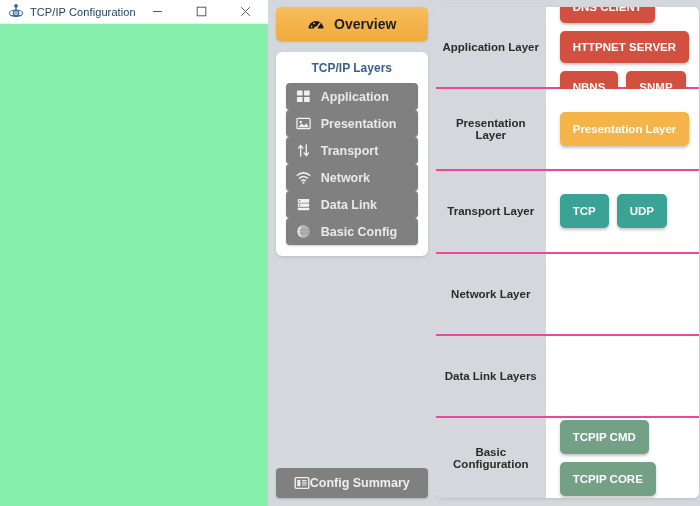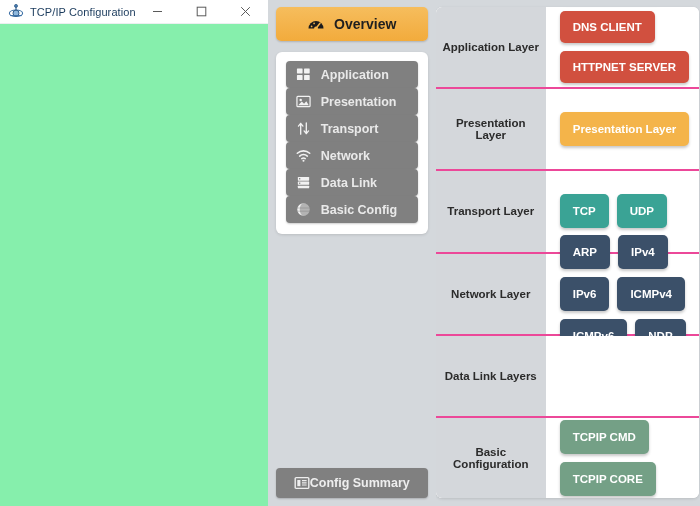--- a/index.html
+++ b/index.html
@@ -235,20 +235,21 @@
           <path d="M1.5 13.5 A7.5 7.5 0 0 1 16.5 13.5 Z" fill="#1c1c1c"></path>
           <circle cx="9" cy="13.5" r="1.9" fill="#f4b44a"></circle>
           <path d="M9 13.5 L13 8.2" stroke="#f4b44a" stroke-width="1.5" stroke-linecap="round"></path>
           <circle cx="4.6" cy="11.4" r="0.85" fill="#f4b44a"></circle>
           <circle cx="7.1" cy="8.4" r="0.85" fill="#f4b44a"></circle>
         </svg>
         <span class="overview-label">Overview</span>
       </div>
 
       <div class="layers-card">
+        <div class="layers-title">TCP/IP Layers</div>
 
         <div class="layer-btn">
           <svg class="ico" viewBox="0 0 16 16">
             <rect x="1" y="1.6" width="6" height="5.2" rx="0.6" fill="#f2f2f2"></rect>
             <rect x="8.6" y="1.6" width="6" height="5.2" rx="0.6" fill="#f2f2f2"></rect>
             <rect x="1" y="8.6" width="6" height="5.2" rx="0.6" fill="#f2f2f2"></rect>
             <rect x="8.6" y="8.6" width="6" height="5.2" rx="0.6" fill="#f2f2f2"></rect>
           </svg>
           <span class="layer-label">Application</span>
         </div>
@@ -316,20 +317,22 @@
     <div class="main">
       <div class="layer-table">
 
         <div class="layer-row">
           <div class="row-label">Application Layer</div>
           <div class="row-items">
             <span class="proto" style="background:#d1503f">ANNOUNCE</span>
             <span class="proto" style="background:#d1503f">DHCP CLIENT</span>
             <span class="proto" style="background:#d1503f">DNS CLIENT</span>
             <span class="proto" style="background:#d1503f">HTTPNET SERVER</span>
+            <span class="proto" style="background:#d1503f">NBNS</span>
+            <span class="proto" style="background:#d1503f">SNMP</span>
             <span class="proto" style="background:#d1503f">SNMPV3</span>
             <span class="proto" style="background:#d1503f">SNTP</span>
           </div>
         </div>
 
         <div class="layer-row">
           <div class="row-label">Presentation Layer</div>
           <div class="row-items">
             <span class="proto tall" style="background:#f4b44a">Presentation Layer</span>
           </div>
@@ -338,28 +341,20 @@
         <div class="layer-row">
           <div class="row-label">Transport Layer</div>
           <div class="row-items">
             <span class="proto tall" style="background:#3aa395">TCP</span>
             <span class="proto tall" style="background:#3aa395">UDP</span>
           </div>
         </div>
 
         <div class="layer-row">
           <div class="row-label">Network Layer</div>
-          <div class="row-items">
-            <span class="proto tall" style="background:#3b5069">ARP</span>
-            <span class="proto tall" style="background:#3b5069">IPv4</span>
-            <span class="proto tall" style="background:#3b5069">IPv6</span>
-            <span class="proto tall" style="background:#3b5069">ICMPv4</span>
-            <span class="proto tall" style="background:#3b5069">ICMPv6</span>
-            <span class="proto tall" style="background:#3b5069">NDP</span>
-          </div>
         </div>
 
         <div class="layer-row">
           <div class="row-label">Data Link Layers</div>
         </div>
 
         <div class="layer-row">
           <div class="row-label">Basic Configuration</div>
           <div class="row-items">
             <span class="proto tall" style="background:#74a086">TCPIP CMD</span>

